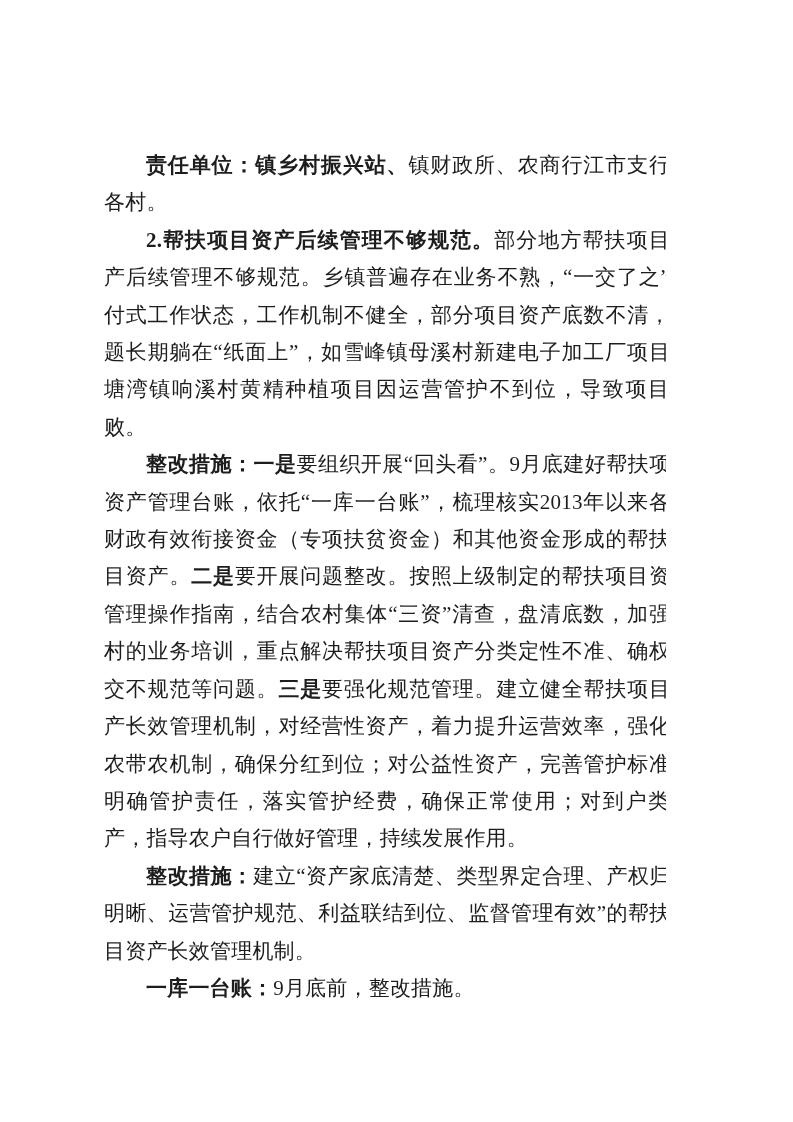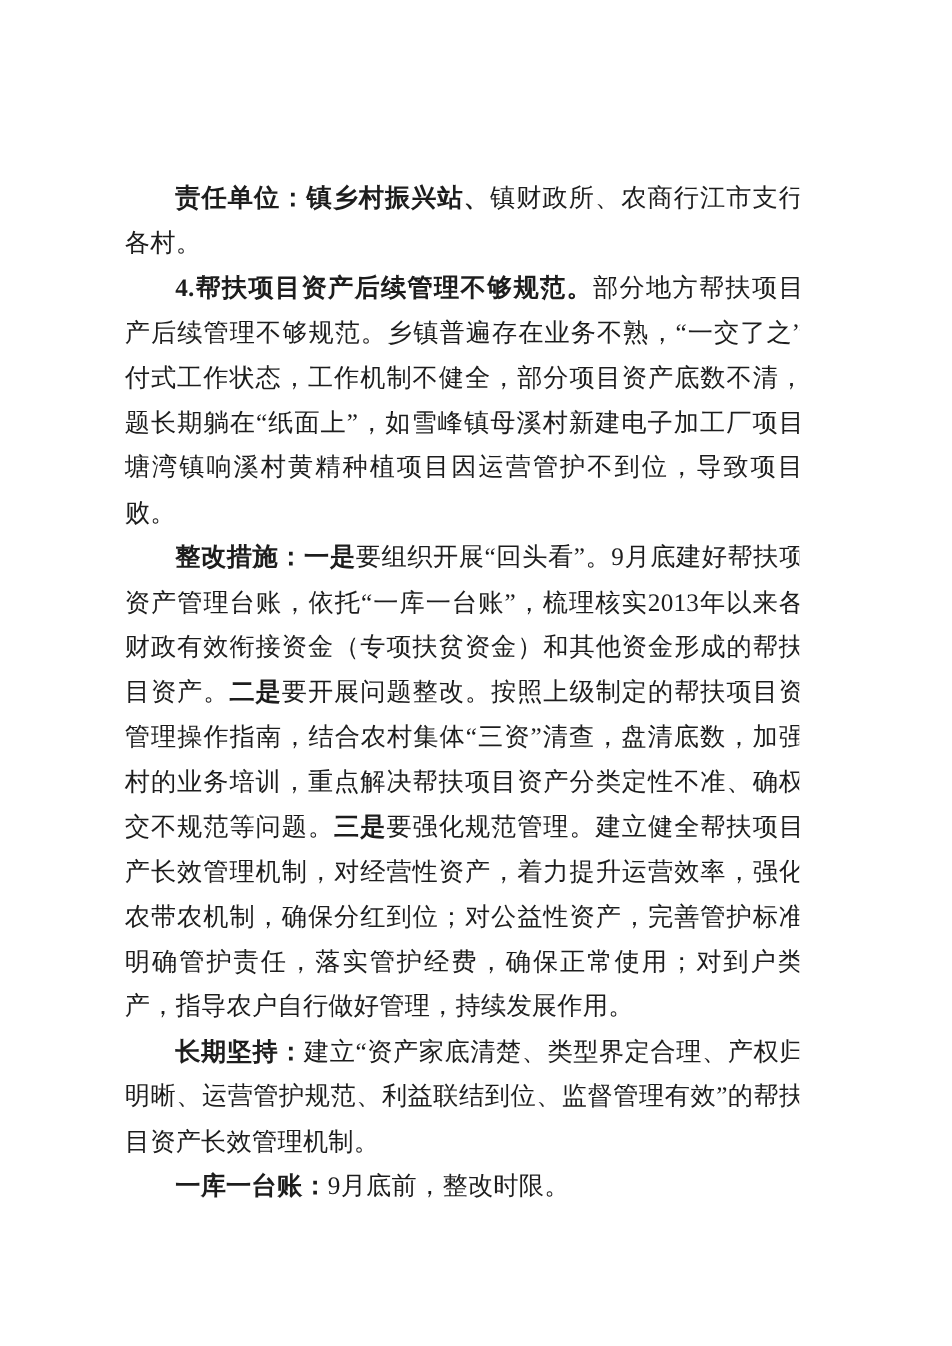--- a/index.html
+++ b/index.html
@@ -37,18 +37,18 @@
   .seg-normal {
     font-weight: 400;
   }
 </style>
 </head>
 <body>
 
 <div class="page">
   <div class="content" style="color: rgb(29, 29, 29);">
       <p><span class="seg-bold">责任单位：镇乡村振兴站、</span><span class="seg-normal">镇财政所、农商行江市支行、各村。</span></p>
-      <p><span class="seg-bold">4.帮扶项目资产后续管理不够规范。</span><span class="seg-normal">部分地方帮扶项目资产后续管理不够规范。乡镇普遍存在业务不熟，“一交了之”应付式工作状态，工作机制不健全，部分项目资产底数不清，问题长期躺在“纸面上”，如雪峰镇母溪村新建电子加工厂项目、塘湾镇响溪村黄精种植项目因运营管护不到位，导致项目失败。</span></p>
+      <p><span class="seg-bold">2.帮扶项目资产后续管理不够规范。</span><span class="seg-normal">部分地方帮扶项目资产后续管理不够规范。乡镇普遍存在业务不熟，“一交了之”应付式工作状态，工作机制不健全，部分项目资产底数不清，问题长期躺在“纸面上”，如雪峰镇母溪村新建电子加工厂项目、塘湾镇响溪村黄精种植项目因运营管护不到位，导致项目失败。</span></p>
       <p><span class="seg-bold">整改措施：一是</span><span class="seg-normal">要组织开展“回头看”。9月底建好帮扶项目资产管理台账，依托“一库一台账”，梳理核实2013年以来各级财政有效衔接资金（专项扶贫资金）和其他资金形成的帮扶项目资产。</span><span class="seg-bold">二是</span><span class="seg-normal">要开展问题整改。按照上级制定的帮扶项目资产管理操作指南，结合农村集体“三资”清查，盘清底数，加强对村的业务培训，重点解决帮扶项目资产分类定性不准、确权移交不规范等问题。</span><span class="seg-bold">三是</span><span class="seg-normal">要强化规范管理。建立健全帮扶项目资产长效管理机制，对经营性资产，着力提升运营效率，强化联农带农机制，确保分红到位；对公益性资产，完善管护标准，明确管护责任，落实管护经费，确保正常使用；对到户类资产，指导农户自行做好管理，持续发展作用。</span></p>
-      <p><span class="seg-bold">长期坚持：</span><span class="seg-normal">建立“资产家底清楚、类型界定合理、产权归属明晰、运营管护规范、利益联结到位、监督管理有效”的帮扶项目资产长效管理机制。</span></p>
-      <p><span class="seg-bold">一库一台账：</span><span class="seg-normal">9月底前，整改时限。</span></p>
+      <p><span class="seg-bold">整改措施：</span><span class="seg-normal">建立“资产家底清楚、类型界定合理、产权归属明晰、运营管护规范、利益联结到位、监督管理有效”的帮扶项目资产长效管理机制。</span></p>
+      <p><span class="seg-bold">一库一台账：</span><span class="seg-normal">9月底前，整改措施。</span></p>
     </div>
 </div>
 
 </body></html>

